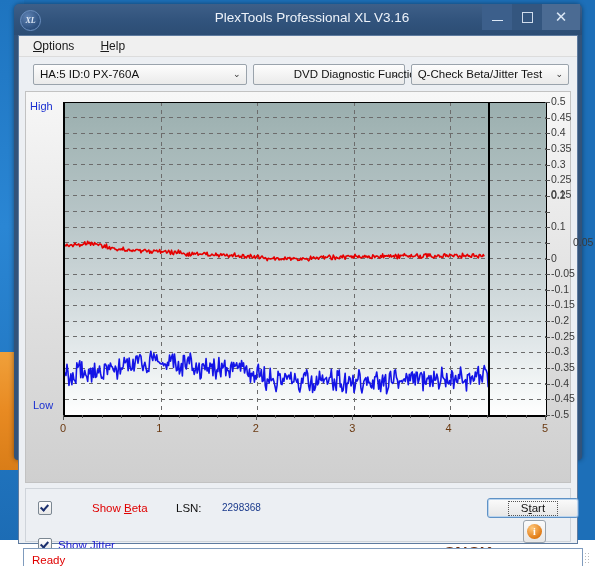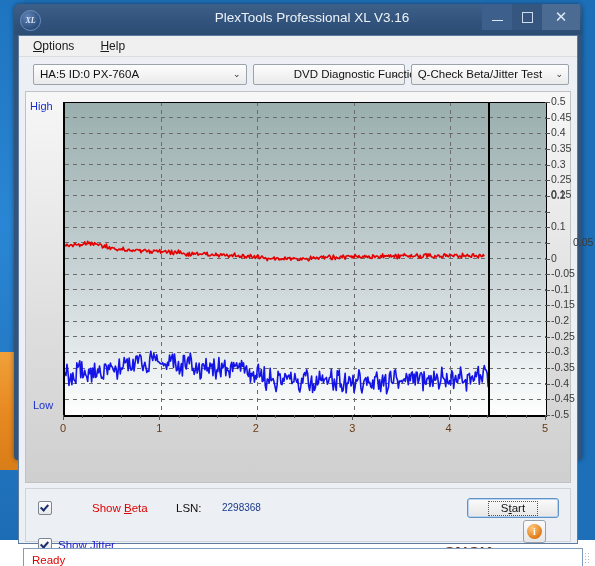--- a/index.html
+++ b/index.html
@@ -93,21 +93,21 @@
   .chk-label u{text-decoration:underline;}
   #chk-beta{left:12px;top:12px;gap:40px;}
   #chk-jitter{left:12px;top:49px;text-align:center;}
   .beta-txt{color:#e00000;}
   .jitter-txt{color:#1a1ad0;}
   #lsn-label{position:absolute;left:150px;top:13px;font-size:11.5px;color:#111;}
   #lsn-value{position:absolute;left:196px;top:13px;font-size:10px;color:#1a3a8c;}
 
   .btn{font-size:11.5px;color:#111;background:linear-gradient(180deg,#fbfbfb,#e6e6e6);
     border:1px solid #9aa3ac;border-radius:3px;display:flex;align-items:center;justify-content:center;
-    box-sizing:border-box;}
+    box-sizing:border-box;margin-left:20px;}
   .btn u{text-decoration:underline;}
   #btn-start{position:absolute;left:441px;top:9px;width:92px;height:20px;
     border:1px solid #5f92c6;box-shadow:0 0 0 1px #b9d4ee inset;}
   #btn-start .inner{border:1px dotted #555;padding:0 12px;line-height:13px;}
   #btn-preferences{position:absolute;left:409px;top:32px;width:80px;height:19px;}
   #btn-info{position:absolute;left:497px;top:31px;width:21px;height:21px;border-radius:3px;
     background:linear-gradient(180deg,#fbfbfb,#e6e6e6);border:1px solid #9aa3ac;
     display:flex;align-items:center;justify-content:center;}
   #btn-info .dot{width:15px;height:15px;border-radius:50%;
     background:radial-gradient(circle at 35% 28%,#ffc77a,#e07a14 72%,#b85c06);

